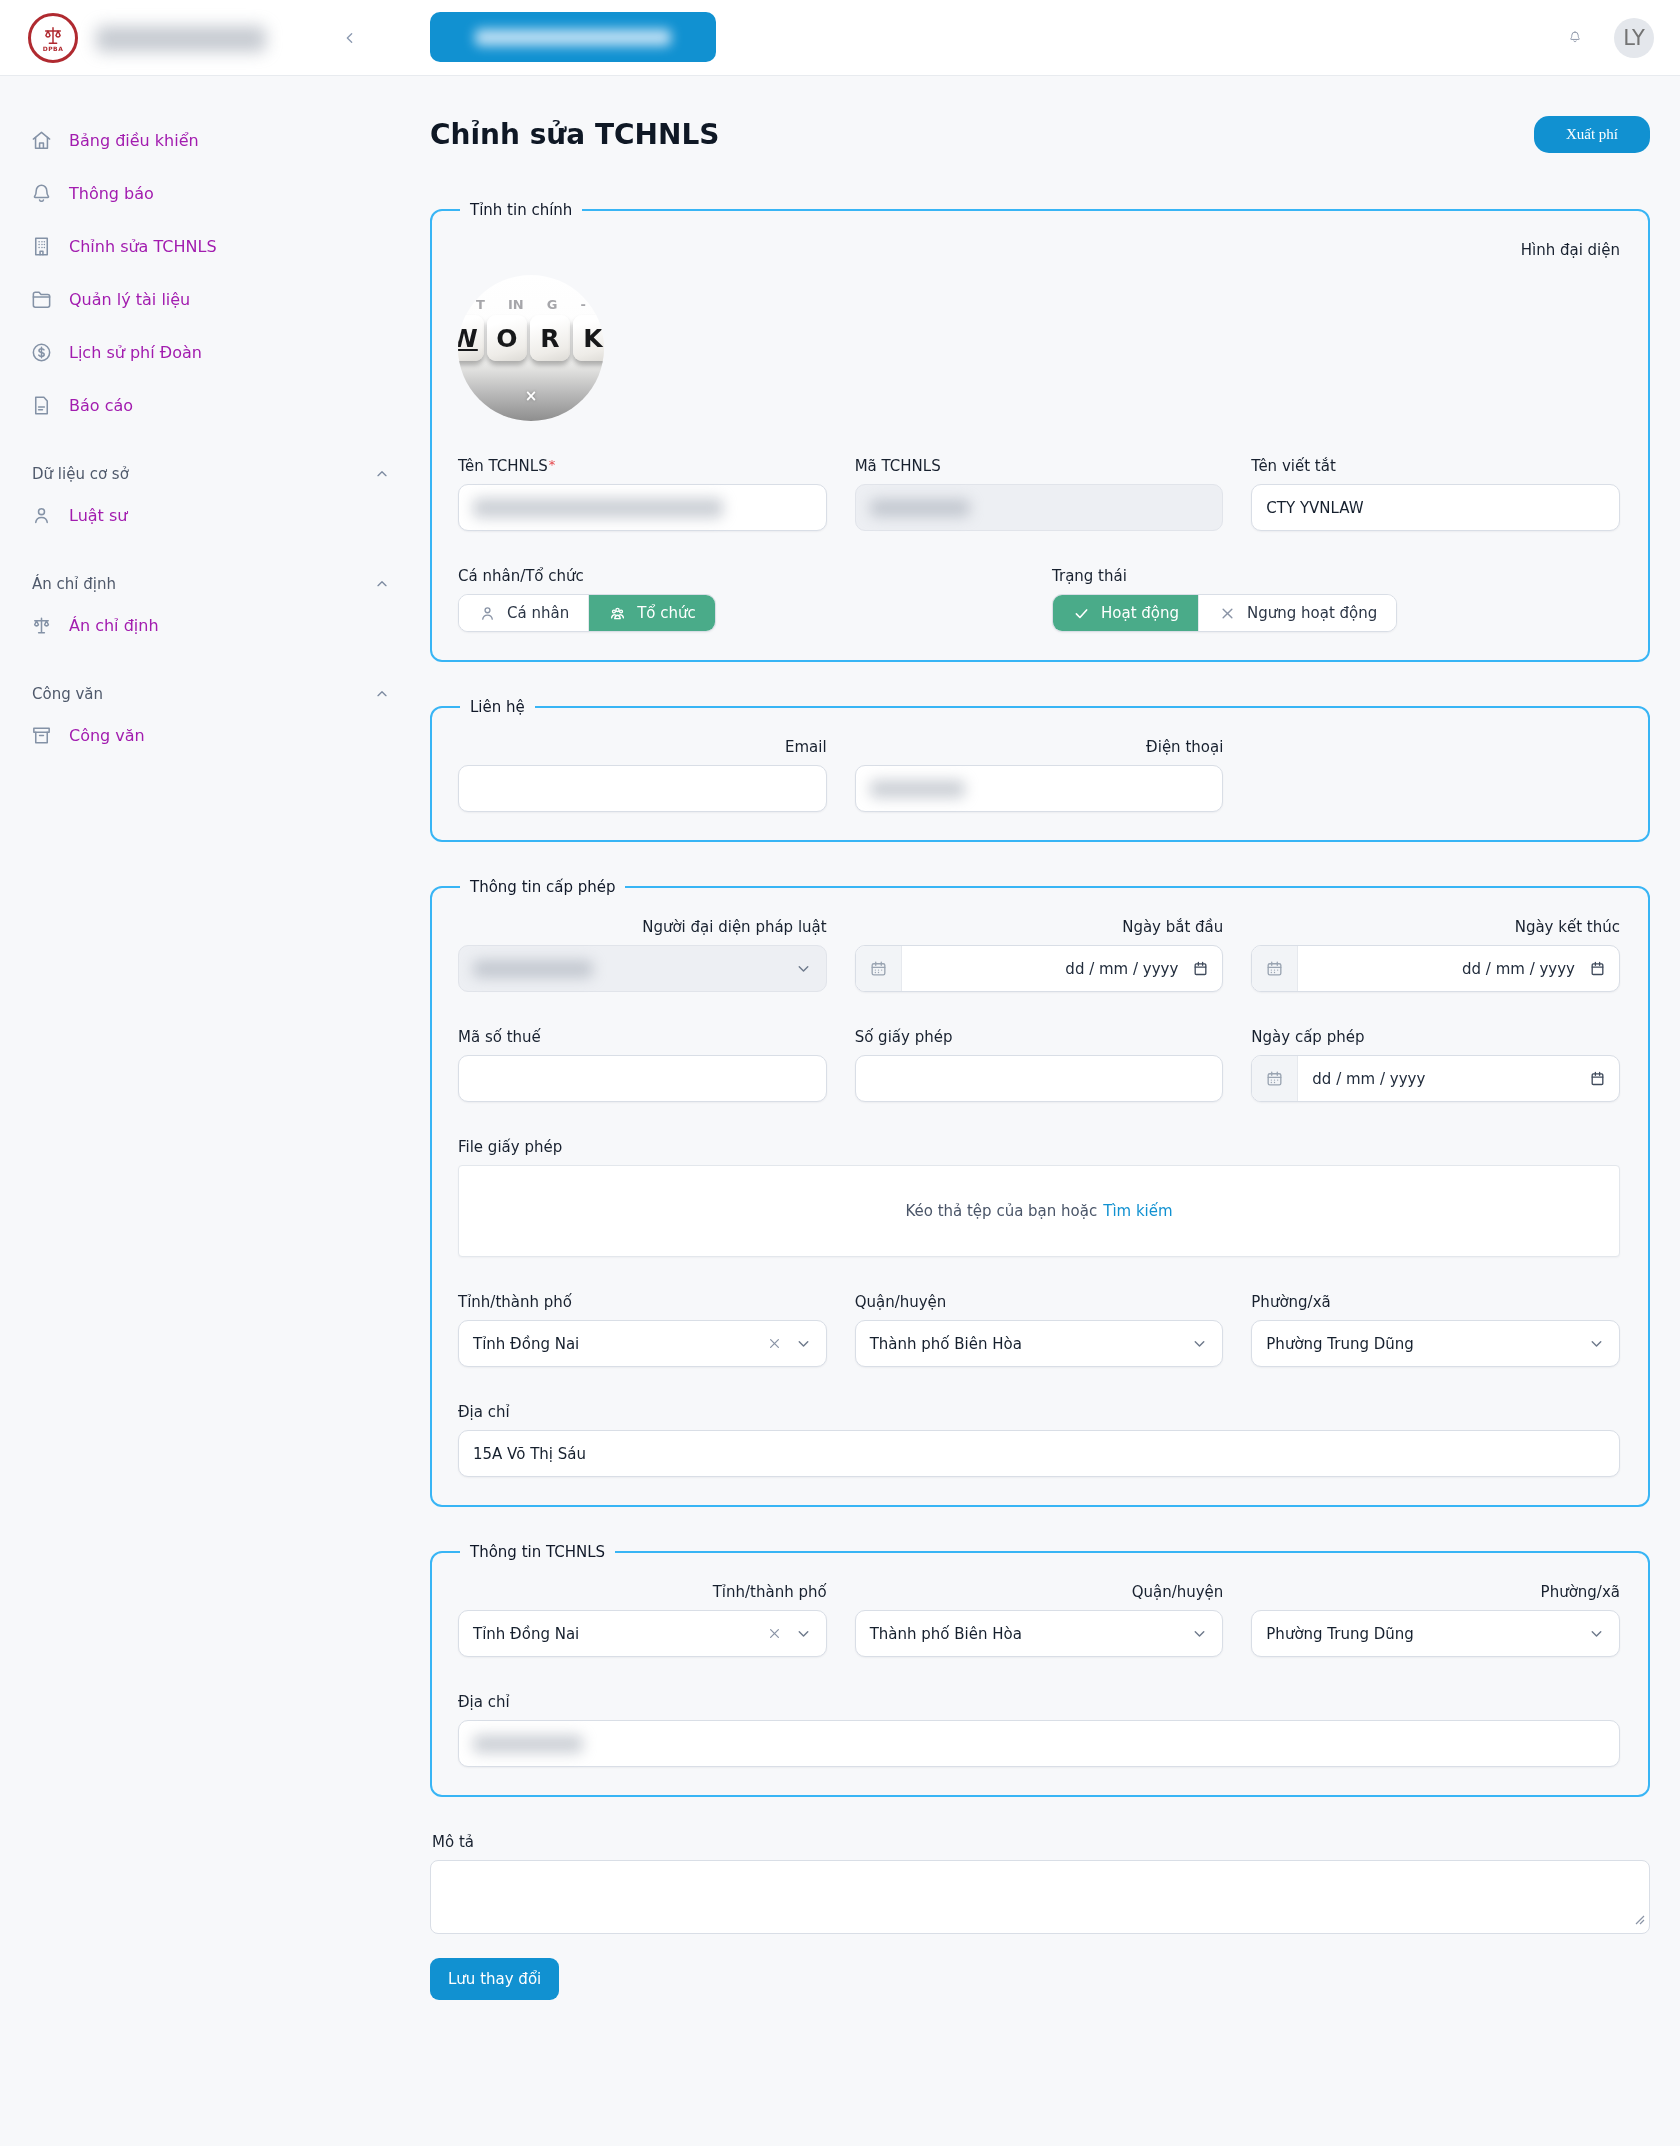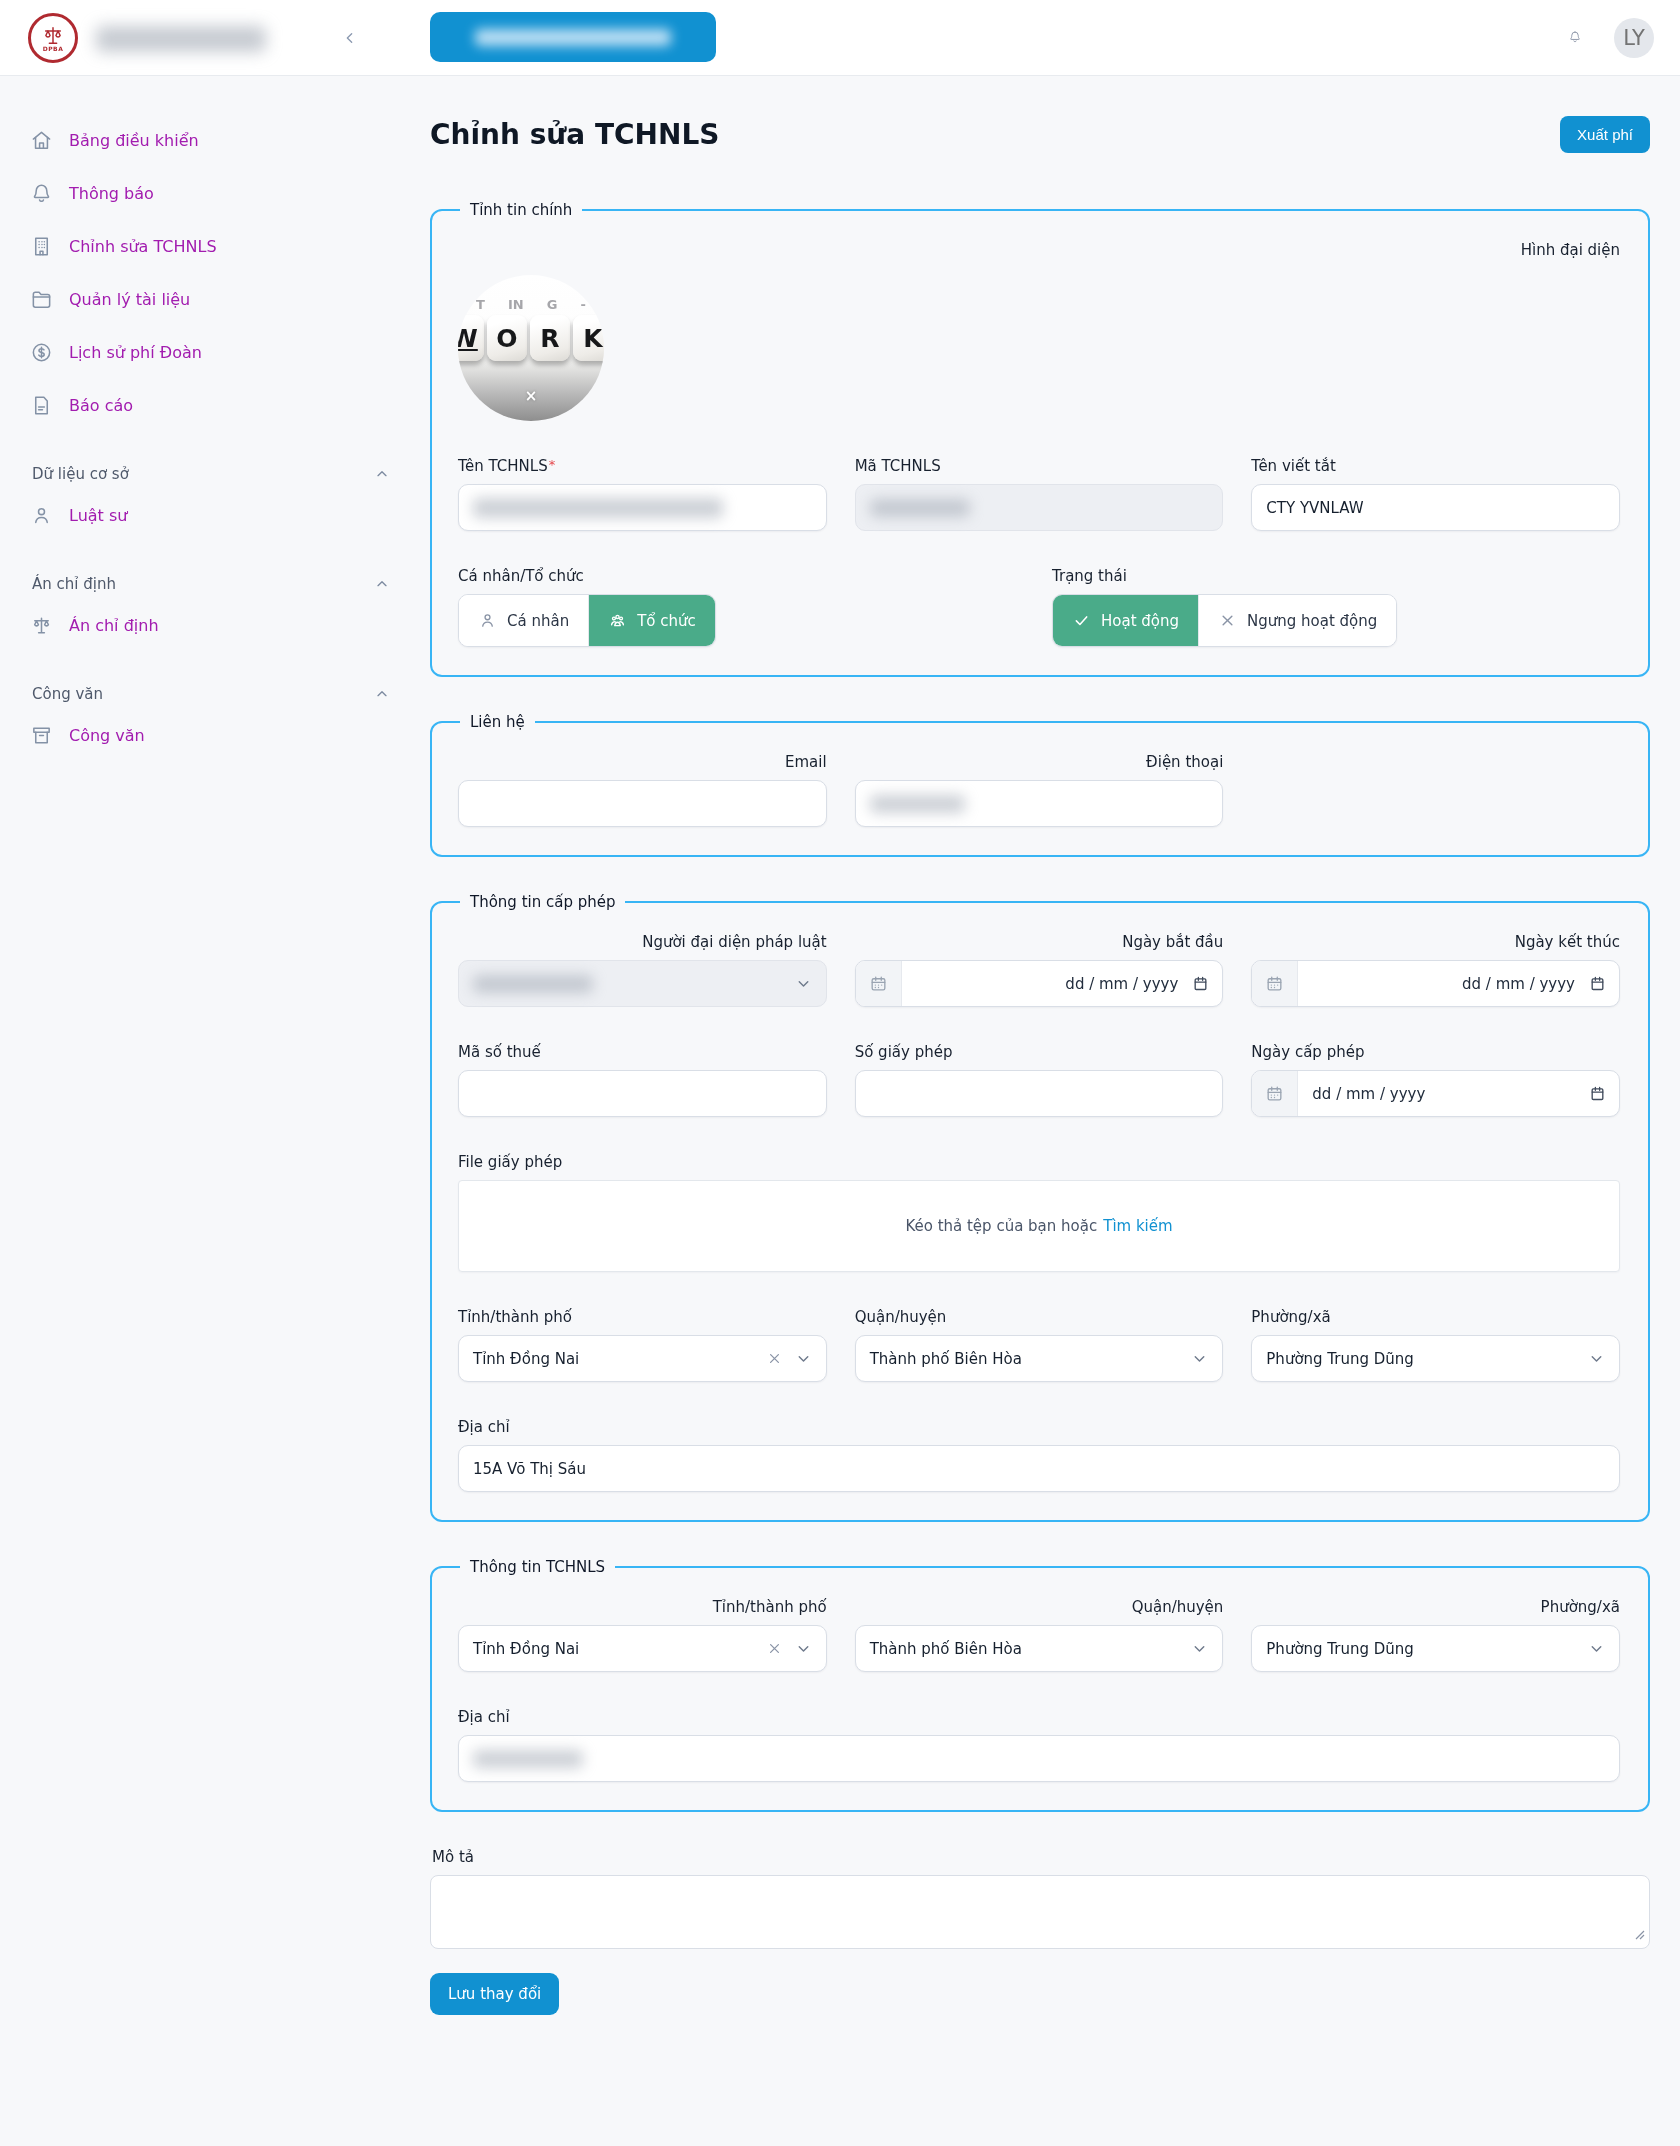--- a/index.html
+++ b/index.html
@@ -37,41 +37,41 @@
   .side-item { display:flex; align-items:center; gap:16px; height:40px; margin-bottom:13px;
                font-size:16px; color:#a21caf; cursor:pointer; }
   .side-item svg { width:23px; height:23px; color:#8492a6; flex:none; }
   .side-group-title { margin:40px 2px 12px 2px; display:flex; align-items:center; justify-content:space-between;
                       font-size:15px; color:#4f596b; cursor:pointer; }
   .side-group-title svg { width:16px; height:16px; color:#7c8aa0; }
   .main { width:1220px; flex:none; padding-bottom:36px; }
   
   .page-head { display:flex; align-items:center; justify-content:space-between; margin-top:40px; }
   .page-title { font-size:28px; font-weight:700; color:#0f1825; margin:0; }
-  .btn-primary { background:#1191d1; color:#fff; border:none; border-radius:8px;
-                 font-size:15px; padding:10px 17px; cursor:pointer; font-family:Liberation Sans, sans-serif; }
+  .btn-primary { background:#1191d1; color:#fff; border:none; border-radius:15px;
+                 font-size:15px; padding:10px 32px; cursor:pointer; font-family:Liberation Serif, serif; }
   
   fieldset.section { border:2px solid #38b5f5; border-radius:12px; margin:0 0 36px 0;
                      padding:4px 28px 28px 26px; min-inline-size:0; }
   fieldset.first { margin-top:48px; }
   legend { font-size:15px; color:#101828; padding:0 10px; margin-left:2px; }
   .grid3 { display:grid; grid-template-columns:1fr 1fr 1fr; column-gap:28px; }
   .grid-type { display:grid; grid-template-columns:594px 1fr; }
   .frow { margin-top:36px; }
   .frow-first { margin-top:18px;text-align:right; }
   .lbl { display:block; font-size:15px; font-weight:500; color:#18212f; margin-bottom:9px; }
   .req { color:#e5484d; font-size:13px; vertical-align:top; margin-left:1px; }
   .inp { height:47px; border:1px solid #d9dee6; border-radius:10px; background:#fff;
          padding:0 14px; font-size:15px; display:flex; align-items:center;
          box-shadow:0 1px 2px rgba(16,24,40,.05); color:#16202e; }
   .inp.disabled { background:#edeff3; border-color:#e1e4ea; box-shadow:none; }
   .blob { background:#9aa2ae; opacity:.5; filter:blur(7px); border-radius:5px; height:18px; }
   
   .seg { display:inline-flex; border:1px solid #d9dee6; border-radius:10px; background:#fff;
-         overflow:hidden; height:53px; box-shadow:0 1px 2px rgba(16,24,40,.05); }
+         overflow:hidden; height:38px; box-shadow:0 1px 2px rgba(16,24,40,.05); }
   .seg-btn { display:flex; align-items:center; gap:10px; padding:0 19px; font-size:15px;
              color:#2c3646; background:#fff; border:none; cursor:pointer; font-family:inherit; }
   .seg-btn + .seg-btn { border-left:1px solid #e3e7ec; }
   .seg-btn svg { width:19px; height:19px; color:#8a94a6; }
   .seg-btn.active { background:#4aab89; color:#fff; }
   .seg-btn.active svg { color:#fff; }
   
   .sel { justify-content:space-between; cursor:pointer; }
   .sel .icons { display:flex; align-items:center; gap:12px; color:#8a94a6; }
   .sel .icons svg { width:17px; height:17px; }

